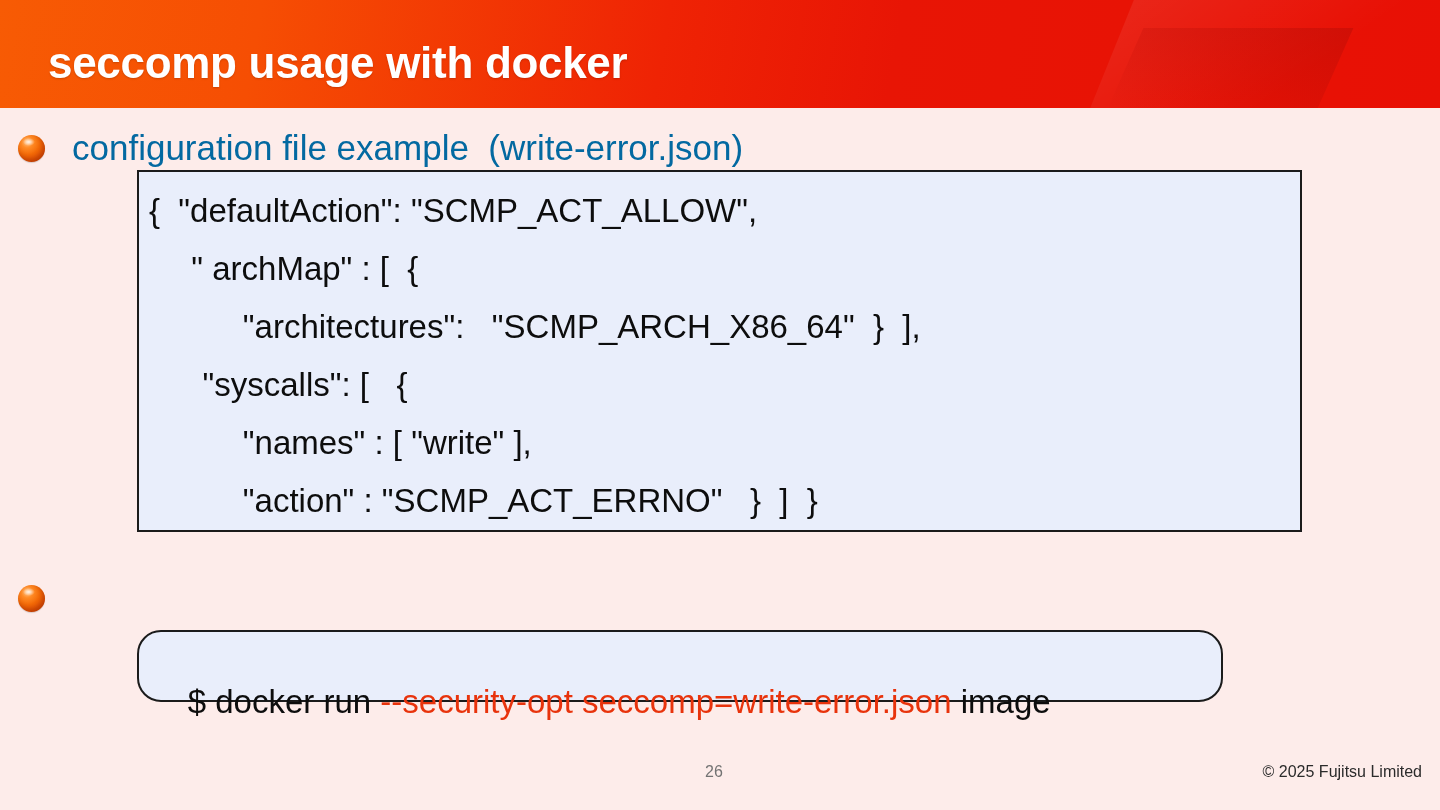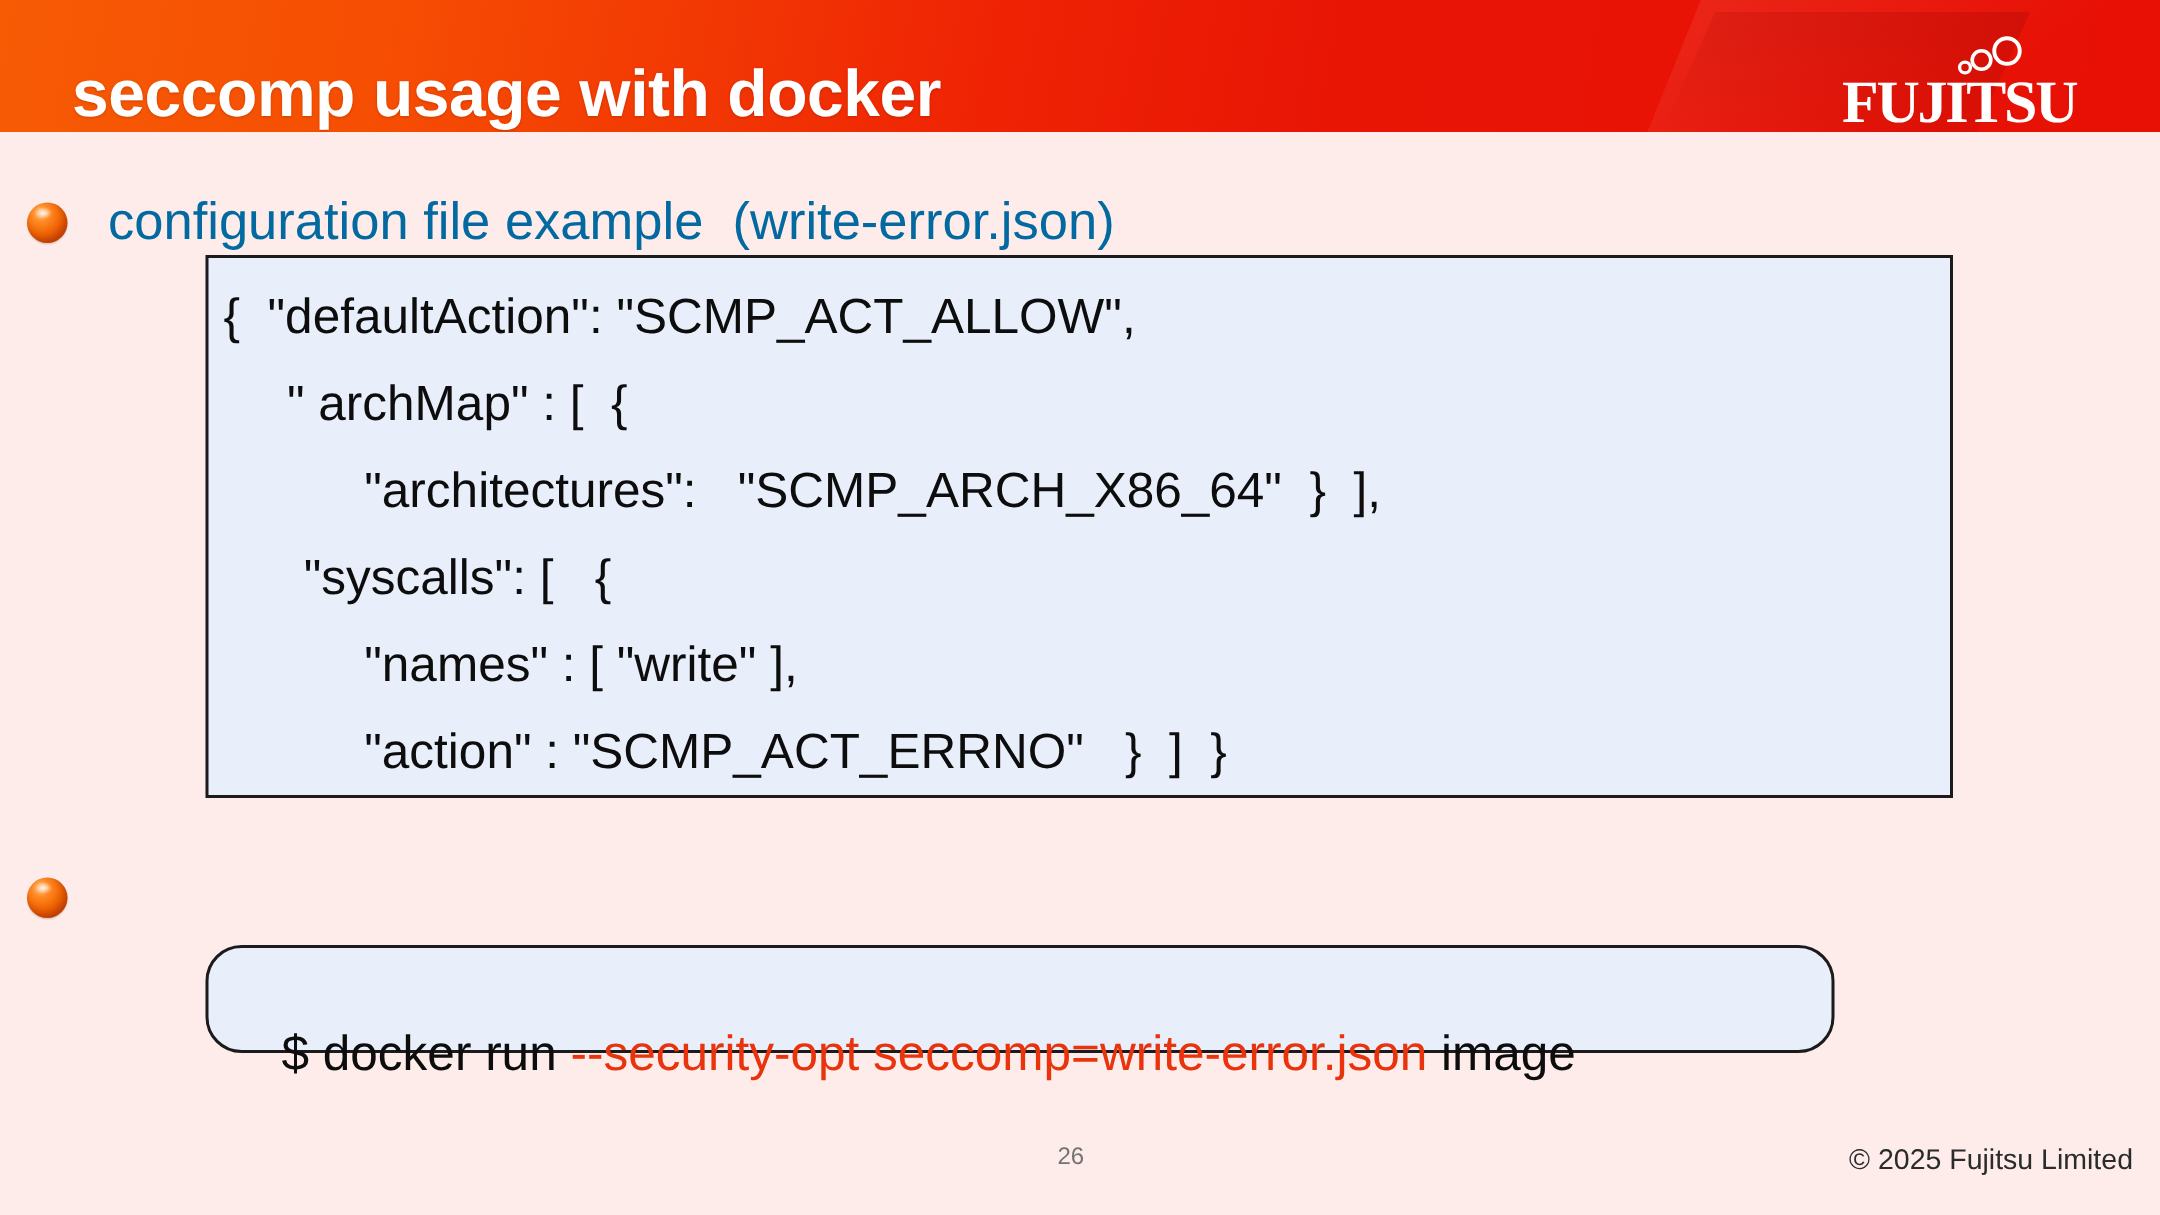--- a/index.html
+++ b/index.html
@@ -5,21 +5,21 @@
   * { margin:0; padding:0; box-sizing:border-box; }
   html, body {
     width:1440px; height:810px;
     font-family:"Liberation Sans", sans-serif;
     overflow:hidden;
   }
   body { background:#fdecea; position:relative; }
 
   
   .header {
-    position:absolute; left:0; top:0; width:1440px; height:88px;
+    position:absolute; left:0; top:0; width:1440px; height:108px;
     background:linear-gradient(100deg,#f75b04 0%, #f64e03 18%, #ef2304 46%, #e81505 62%, #e81005 100%);
     overflow:hidden;
     padding-left:10px;
   }
   .header .diag {
     position:absolute; top:-40px; right:-10px;
     width:300px; height:210px;
     background:linear-gradient(135deg, rgba(255,255,255,0.09), rgba(255,255,255,0.0) 62%);
     transform:skewX(-22deg);
     transform-origin:top right;
@@ -97,39 +97,31 @@
   }
   .cmd-line .hl { color:#e8330c; }
 
   
   .page-num {
     position:absolute; left:705px; top:763px;
     font-size:16px; color:#737373;
   }
   .copyright {
     position:absolute; right:18px; top:763px;
-    font-size:19px; color:#2b2b2b; white-space:nowrap;
+    font-size:16px; color:#2b2b2b; white-space:nowrap;
   }
 </style>
 </head>
 <body>
 
 <div class="header">
   <div class="diag"></div>
   <div class="diag2"></div>
   <div class="slide-title">seccomp usage with docker</div>
 
-  <div class="logo">
-    <svg width="70" height="30" viewBox="0 0 70 30">
-      <circle cx="52" cy="10" r="8.5" fill="none" stroke="#ffffff" stroke-width="2.6"></circle>
-      <circle cx="35" cy="16" r="6.2" fill="none" stroke="#ffffff" stroke-width="2.4"></circle>
-      <circle cx="24" cy="21" r="3.6" fill="none" stroke="#ffffff" stroke-width="2.2"></circle>
-    </svg>
-    <div class="word">FUJITSU</div>
-  </div>
 </div>
 
 <div class="bullet-row" style="left:18px; top:128px;">
   <div class="bullet-dot"></div>
   <div class="bullet-text">configuration file example  (write-error.json)</div>
 </div>
 
 <div class="codebox" style="left:137px; top:170px; width:1165px; height:362px;">
   <div class="code-line" style="left:10px;  top:22px;">{  "defaultAction": "SCMP_ACT_ALLOW",</div>
   <div class="code-line" style="left:34px;  top:80px;">  " archMap" : [  {</div>

